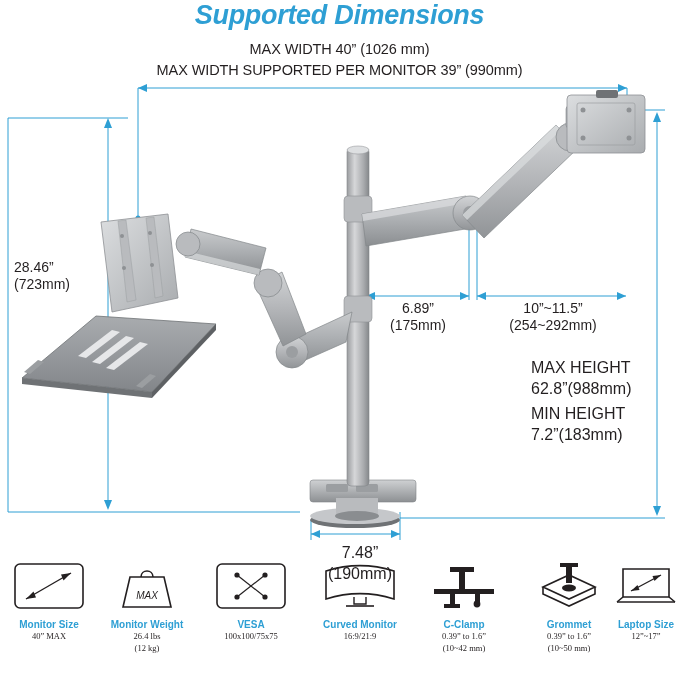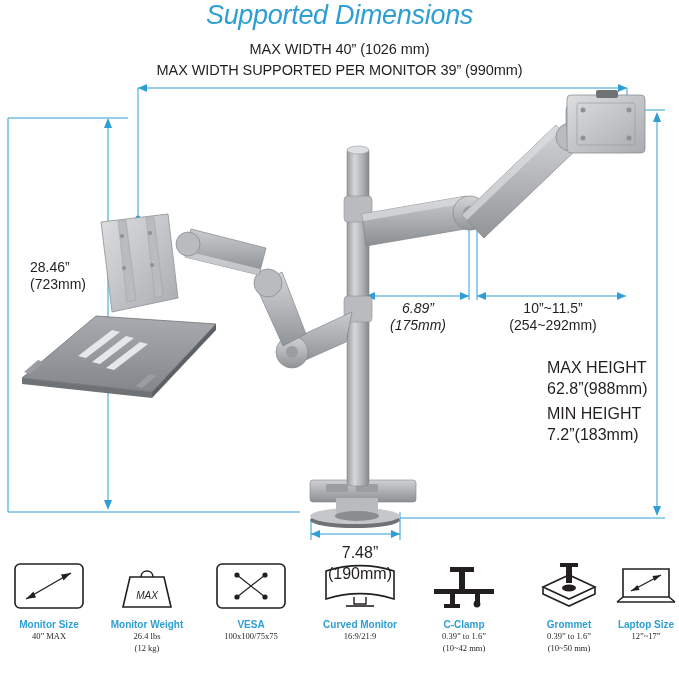--- a/index.html
+++ b/index.html
@@ -19,21 +19,21 @@
     position: absolute;
     inset: 0;
   }
   .title {
     position: absolute;
     top: 0px;
     left: 0;
     width: 679px;
     text-align: center;
     font-size: 27px;
-    font-weight: normal;
+    font-weight: bold;
     font-style: italic;
     color: #2e9fd4;
     letter-spacing: -0.3px;
   }
   .hdr-line {
     position: absolute;
     width: 679px;
     left: 0;
     text-align: center;
     font-size: 14.5px;
@@ -47,21 +47,20 @@
     color: #231f20;
     text-align: center;
     white-space: nowrap;
   }
   .label.big {
     font-size: 16px;
     line-height: 21px;
   }
   .label.left {
     text-align: left;
-    margin-left: 16px;
   }
   svg.diagram {
     position: absolute;
     left: 0;
     top: 0;
   }
   
   .icon-strip {
     position: absolute;
     left: 0;
@@ -260,21 +259,21 @@
       <path d="M24 372 L38 360 L44 362 L30 374 Z" fill="#9b9ea1"></path>
       <path d="M136 386 L150 374 L156 376 L142 388 Z" fill="#9b9ea1"></path>
     </g>
   </svg>
 
   <div class="label left" style="left:14px; top:259px; width:92px;">
     <div>28.46”</div>
     <div>(723mm)</div>
   </div>
 
-  <div class="label" style="left:368px; top:300px; width:100px;font-style:italic;">
+  <div class="label" style="left:368px; top:300px; width:100px;">
     <div>6.89”</div>
     <div>(175mm)</div>
   </div>
 
   <div class="label" style="left:478px; top:300px; width:150px;">
     <div>10”~11.5”</div>
     <div>(254~292mm)</div>
   </div>
 
   <div class="label left big" style="left:531px; top:357px; width:148px;">

